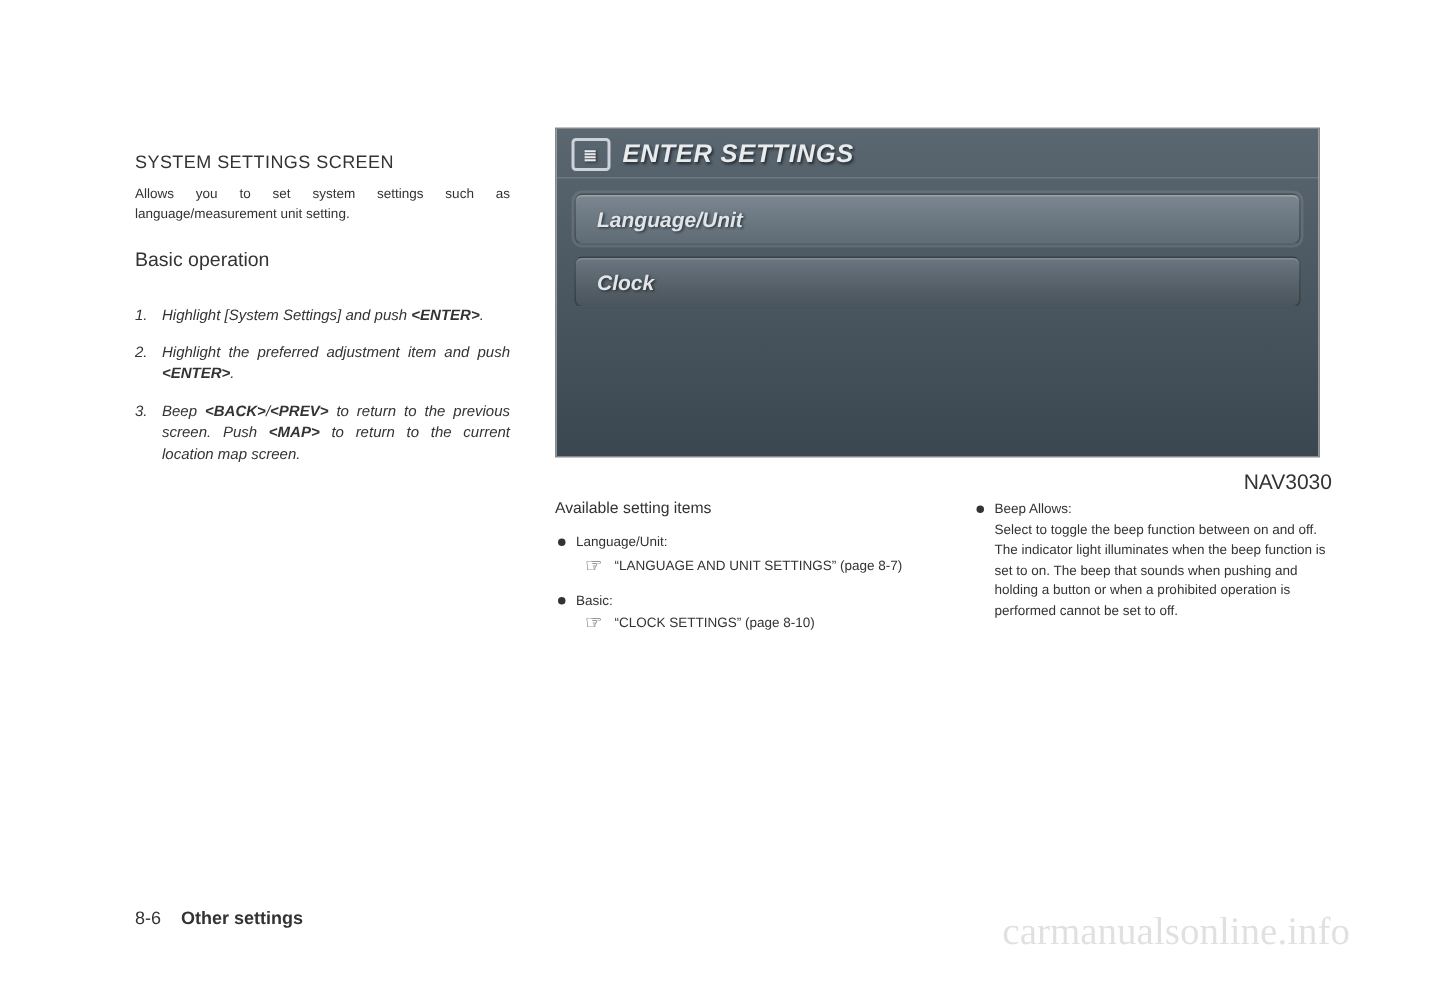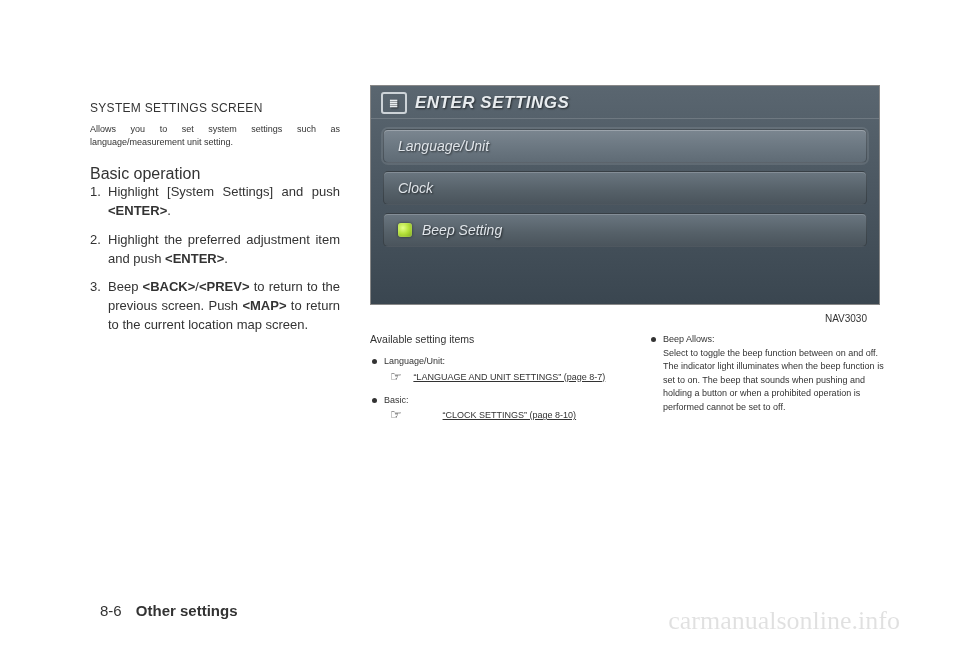--- a/index.html
+++ b/index.html
@@ -35,28 +35,29 @@
       letter-spacing: 0.3px;
       margin-bottom: 8px;
     }
     .intro {
       font-size: 9px;
       line-height: 1.45;
       margin-bottom: 16px;
       text-align: justify;
     }
     .subheading {
-      font-size: 16px;
-      margin-bottom: 0;
+      font-size: 13px;
+      margin-bottom: 24px;
     }
     ol.steps {
       list-style: none;
       counter-reset: step;
-      font-size: 13px;
+      font-size: 10px;
       line-height: 1.45;
+      font-style: italic;
     }
     ol.steps li {
       counter-increment: step;
       position: relative;
       padding-left: 18px;
       margin-bottom: 10px;
       text-align: justify;
     }
     ol.steps li::before {
       content: counter(step) ".";
@@ -110,21 +111,21 @@
       position: relative;
       height: 34px;
       margin-bottom: 8px;
       border-radius: 5px;
       display: flex;
       align-items: center;
       padding: 0 14px;
       color: #e0e5ea;
       font-size: 14px;
       font-style: italic;
-      font-weight: normal;
+      font-weight: bold;
       text-shadow: 1px 1px 2px rgba(0,0,0,0.6);
       background: linear-gradient(180deg, #6a7680 0%, #556068 60%, #4a545c 100%);
       border: 1px solid rgba(0,0,0,0.25);
       box-shadow: inset 0 1px 0 rgba(255,255,255,0.18);
     }
     .ss-item.selected {
       background: linear-gradient(180deg, #7b8690 0%, #6c7882 50%, #5f6b75 100%);
       box-shadow: 0 0 0 2px rgba(255,255,255,0.1), inset 0 1px 0 rgba(255,255,255,0.25);
     }
     .ss-indicator {
@@ -132,22 +133,22 @@
       height: 14px;
       border-radius: 3px;
       margin-right: 10px;
       background: radial-gradient(circle at 35% 35%, #e4ff8a 0%, #b6e23b 45%, #7aa517 100%);
       box-shadow: 0 0 3px rgba(0,0,0,0.5), inset 0 0 2px rgba(255,255,255,0.4);
       flex: 0 0 auto;
     }
     .figure-id {
       position: absolute;
       top: 228px;
-      right: 23px;
-      font-size: 10px;
+      right: 2px;
+      font-size: 14px;
       color: #333;
     }
     .lower-cols {
       position: absolute;
       top: 248px;
       left: 280px;
       width: 518px;
       display: flex;
       gap: 40px;
     }
@@ -189,34 +190,33 @@
       margin-top: 2px;
     }
     .ref-icon {
       flex: 0 0 auto;
       font-size: 13px;
       line-height: 1;
       transform: translateY(-1px);
     }
     .reftext {
       flex: 1;
-      text-align: center;
+      text-align: left;
       line-height: 1.45;
-      text-decoration: underline;
     }
     .beep-desc {
       font-size: 9px;
       line-height: 1.5;
       text-align: justify;
     }
     .footer {
       position: absolute;
       bottom: 0;
-      left: 10px;
-      font-size: 15px;
+      left: 0;
+      font-size: 12px;
     }
     .footer .pn {
       margin-right: 10px;
     }
     .footer .sec {
       font-weight: bold;
     }
     .watermark {
       position: absolute;
       bottom: 28px;
@@ -255,24 +255,20 @@
           <span class="ss-icon-inner">≣</span>
         </span>
       <span>ENTER SETTINGS</span>
     </div>
     <div class="ss-menu">
       <div class="ss-item selected">
         <span>Language/Unit</span>
       </div>
       <div class="ss-item">
         <span>Clock</span>
-      </div>
-      <div class="ss-item">
-        <span class="ss-indicator"></span>
-        <span>Beep Setting</span>
       </div>
     </div>
   </div>
 
   <div class="figure-id">NAV3030</div>
 
   <div class="lower-cols">
     <div class="lower-left">
       <div class="available-heading">Available setting items</div>
       <ul class="bullets">

